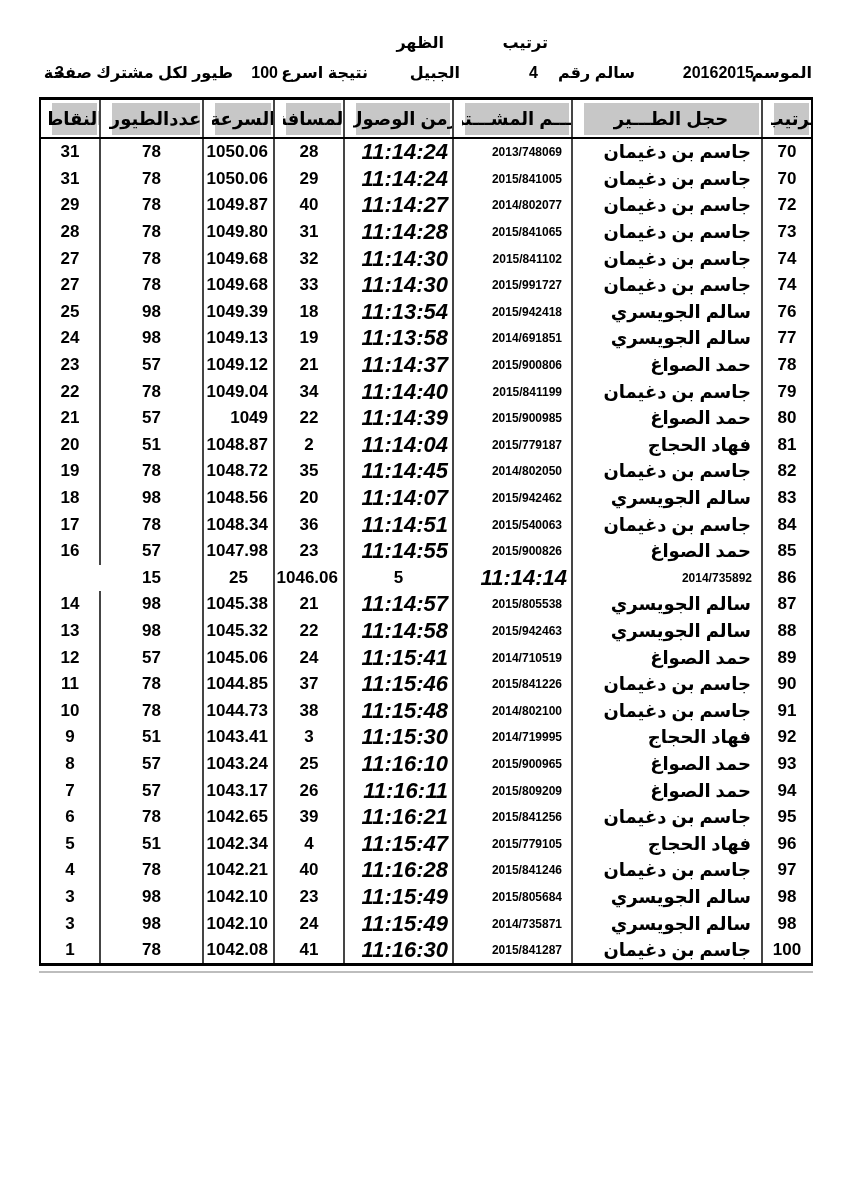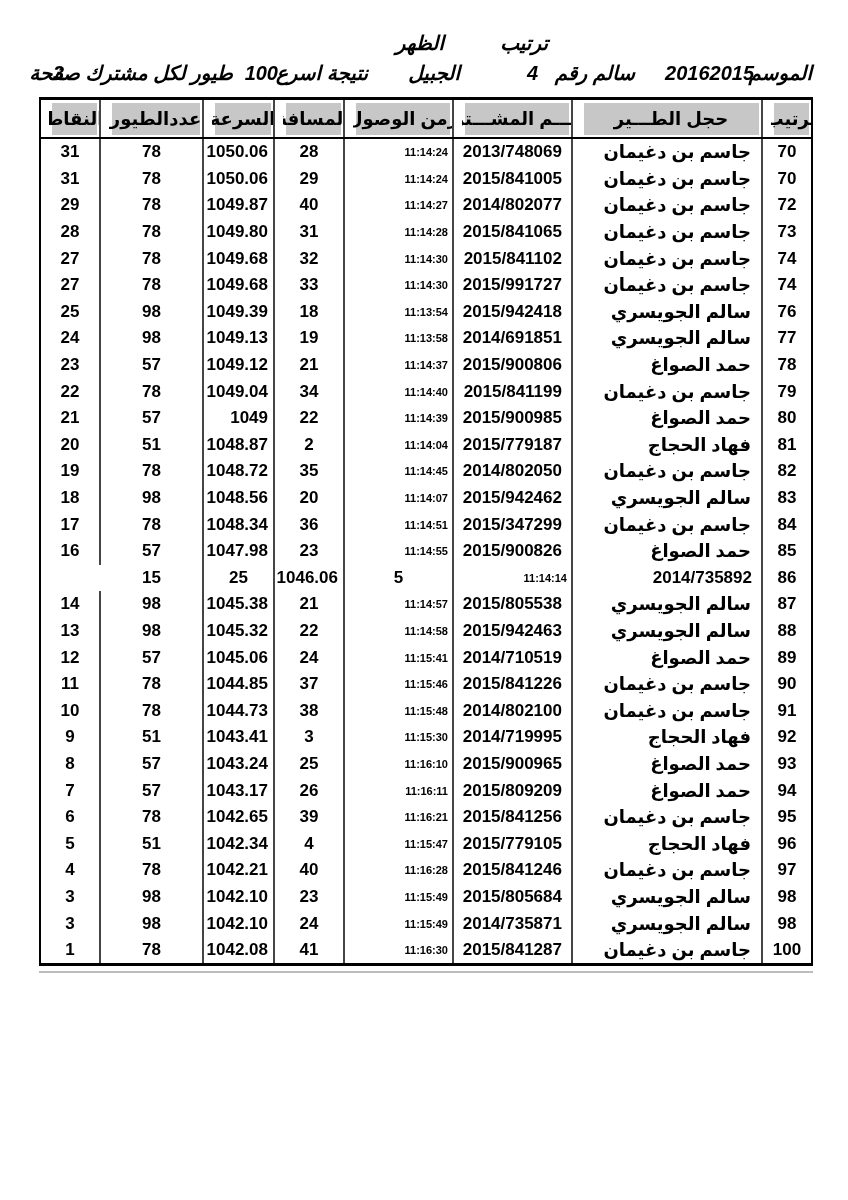--- a/index.html
+++ b/index.html
@@ -2,21 +2,21 @@
 <html lang="ar" dir="rtl"><head>
 <meta charset="utf-8">
 <style>
   html,body { margin:0; padding:0; background:#ffffff; }
   .page {
     position:relative; width:848px; height:1200px; background:#ffffff;
     font-family:"Liberation Sans","DejaVu Sans",sans-serif;
     font-weight:bold; color:#000; overflow:hidden; direction:rtl;
   }
   
-  .h { position:absolute; white-space:nowrap; font-size:20px; line-height:26px;font-style:italic; }
+  .h { position:absolute; white-space:nowrap; font-size:16px; line-height:26px; }
   .p-club-label  { top:30px; right:300px; }
   .p-club-name   { top:30px; right:404px; }
   .p-season      { top:60px; right:36px;  }
   .p-season-val  { top:60px; right:94px; }
   .p-race        { top:60px; right:213px; }
   .p-race-num    { top:60px; right:310px; }
   .p-location    { top:60px; right:388px; }
   .p-result      { top:60px; right:480px; }
   .p-count       { top:60px; right:570px; }
   .p-unit        { top:60px; right:615px; }
@@ -38,22 +38,22 @@
     box-sizing:border-box; display:flex; align-items:center; justify-content:center;
     overflow:hidden; white-space:nowrap;
   }
   .cell:not(:first-child) { border-inline-start:2px solid #454545; }
   .th { padding:2.5px;margin-left:8px; }
   .th .fill {
     background:#c7c7c7; width:100%; height:100%;
     display:flex; align-items:center; justify-content:center; font-size:18px;
   }
   .c-name  { justify-content:flex-start; padding-inline-start:10px; font-size:18px; }
-  .c-ring  { justify-content:flex-start; padding-inline-start:9px;  font-size:17px; }
-  .c-time  { justify-content:flex-start; padding-inline-start:4px;  font-size:11px; }
+  .c-ring  { justify-content:flex-start; padding-inline-start:9px;  font-size:12px; }
+  .c-time  { justify-content:flex-start; padding-inline-start:4px;  font-size:22px;font-style:italic; }
   .c-speed { justify-content:flex-start; padding-inline-start:5px; }
   .shadow { position:absolute; right:35px; top:971px; width:774px; height:2px; background:#bdbdbd; }
 </style>
 </head>
 <body>
 
 <div class="page">
 
   <div>
     <span class="h p-club-label">ترتيب</span>
@@ -233,21 +233,21 @@
           <div class="cell c-ring">2015/942462</div>
           <div class="cell c-time">11:14:07</div>
           <div class="cell">20</div>
           <div class="cell c-speed">1048.56</div>
           <div class="cell">98</div>
           <div class="cell">18</div>
         </div>
         <div class="row">
           <div class="cell">84</div>
           <div class="cell c-name">جاسم بن دغيمان</div>
-          <div class="cell c-ring">2015/347299</div>
+          <div class="cell c-ring">2015/540063</div>
           <div class="cell c-time">11:14:51</div>
           <div class="cell">36</div>
           <div class="cell c-speed">1048.34</div>
           <div class="cell">78</div>
           <div class="cell">17</div>
         </div>
         <div class="row">
           <div class="cell">85</div>
           <div class="cell c-name">حمد الصواغ</div>
           <div class="cell c-ring">2015/900826</div>

